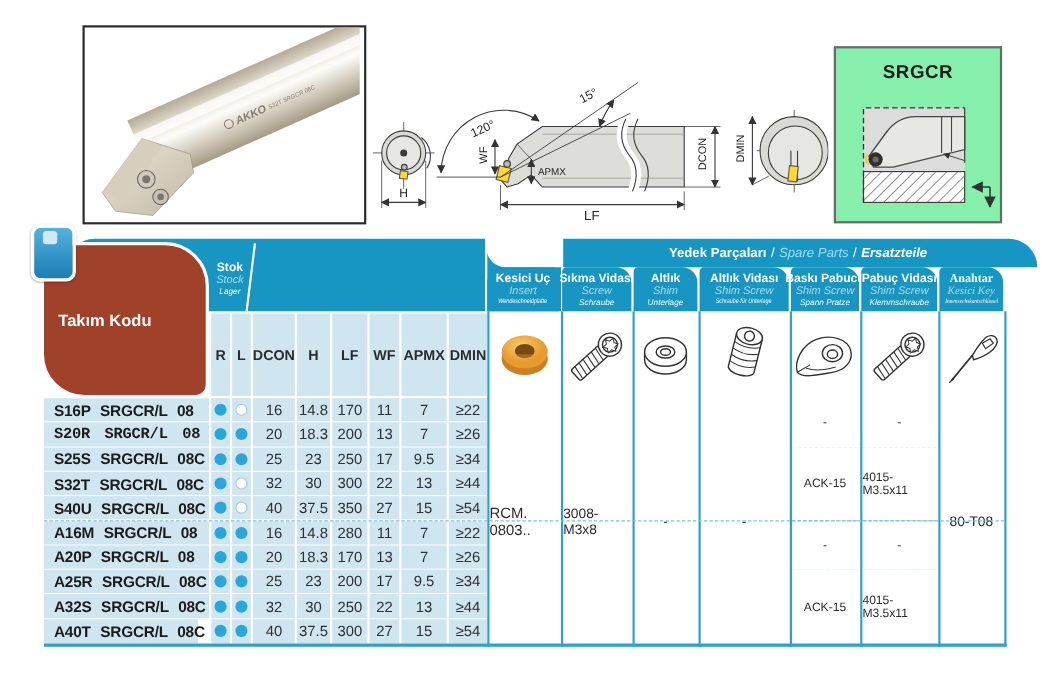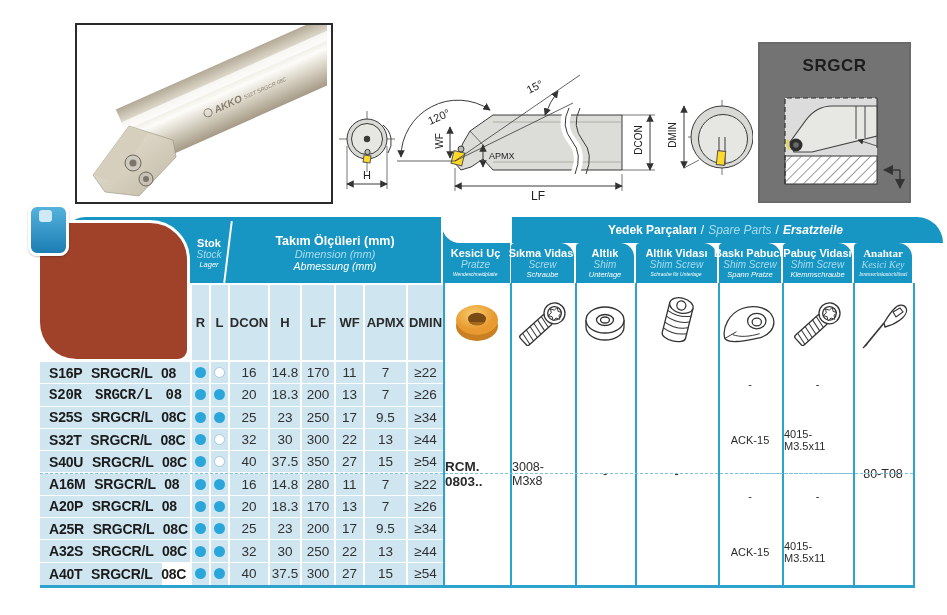--- a/index.html
+++ b/index.html
@@ -2,21 +2,21 @@
 <html><head>
 <meta charset="utf-8">
 <style>
   html,body{margin:0;padding:0;background:#fff;}
   #stage{position:relative;width:947px;height:615px;background:#fff;overflow:hidden;
          font-family:"Liberation Sans", sans-serif;}
   .abs{position:absolute;}
   
   .photo-box{left:75px;top:23px;width:254px;height:177px;border:2px solid #2a2a2a;background:#fff;}
   .tech-svg{left:333px;top:48px;}
-  .variant-box{left:758px;top:42px;width:149px;height:157px;border:2px solid #6a6a6a;background:#737373;}
+  .variant-box{left:758px;top:42px;width:149px;height:157px;border:2px solid #6a6a6a;background:#86efac;}
   .variant-title{text-align:center;margin-top:12px;font-size:17px;font-weight:bold;letter-spacing:.5px;color:#1c1c1c;}
   
   .tab-icon{left:28px;top:204px;width:35px;height:46px;border-radius:9px;
             background:linear-gradient(#55b2dd,#1b7db3);border:3px solid #fff;z-index:6;
             box-shadow:0 1px 2px rgba(0,0,0,.25);}
   .tab-notch{position:absolute;left:8px;top:3px;width:13px;height:12px;border-radius:3px;background:#cfe9f6;}
   .band-a{left:60px;top:217px;width:450px;height:66px;background:#1795c3;border-radius:26px 0 0 0;z-index:1;}
   .band-b{left:508px;top:217px;width:435px;height:26px;background:#1795c3;border-radius:0 26px 0 0;z-index:1;
           display:flex;align-items:center;justify-content:center;font-size:12px;color:#fff;}
   .band-b .tr{font-weight:bold;} .band-b .en{font-style:italic;color:#a9dcef;}
@@ -44,21 +44,21 @@
   .imgc{display:flex;align-items:center;justify-content:center;background:#fff;}
   .data{background:#cfe6f1;display:flex;align-items:center;justify-content:center;
         font-size:13.5px;color:#303030;border-bottom:1.5px solid rgba(255,255,255,.95);}
   .data.code{justify-content:flex-start;padding-left:9px;font-weight:bold;font-size:14px;color:#1b1b1b;
              word-spacing:5px;letter-spacing:-.2px;white-space:nowrap;}
   .data.nb{border-bottom:none;}
   .dot{width:11px;height:11px;border-radius:50%;display:inline-block;box-sizing:border-box;}
   .dot.f{background:#2aa6da;} .dot.o{background:#fff;border:1.5px solid #a9c9d9;}
   .merged{position:absolute;display:flex;align-items:center;justify-content:center;background:#fff;
           font-size:12.5px;color:#2b2b2b;}
-  .merged.bold{font-weight:bold;font-size:13.5px;}
+  .merged.bold{font-weight:normal;font-size:13.5px;}
   .blk{position:absolute;display:flex;align-items:center;justify-content:center;background:#fff;
        font-size:11px;color:#2b2b2b;}
   .blk.dash{border-bottom:1px dashed #7fc0dc;}
   .tealv{position:absolute;width:1.5px;background:#2da2cc;z-index:4;}
   .bottom-bar{left:40px;top:585px;width:875px;height:2.5px;background:#2da2cc;z-index:4;}
   .dashed-line{position:absolute;border-top:1.5px dashed #7fc0dc;z-index:5;}
   text{font-family:"Liberation Sans", sans-serif;}
 </style>
 </head>
 <body>
@@ -206,28 +206,23 @@
   </div>
   <div class="abs white-patch"></div>
   <div class="abs vsep" style="left:227px;top:221px;height:62px;transform:rotate(7deg);"></div>
   <div class="abs vsep" style="left:441px;top:217px;height:66px;"></div>
 
   <div class="abs hdr-text" style="left:191px;top:222px;width:36px;height:61px;">
     <span class="h1">Stok</span>
     <span class="h2">Stock</span>
     <span class="h3">Lager</span>
   </div>
-  <div class="abs hdr-text big" style="left:229px;top:222px;width:212px;height:61px;">
-    <span class="h1">Takım Ölçüleri (mm)</span>
-    <span class="h2">Dimension (mm)</span>
-    <span class="h3">Abmessung (mm)</span>
-  </div>
   <div class="abs hdr-cell" style="left:443px;top:243px;width:65px;height:40px;border-radius:14px 6px 0 0;align-items:center;">
     <span class="h1">Kesici Uç</span>
-    <span class="h2">Pratze</span>
+    <span class="h2">Insert</span>
     <span class="h3 tight">Wendeschneidplatte</span>
   </div>
   <div id="spare-headers">
       <div class="abs hdr-cell" style="left: 511px; top: 243px; width: 63px; height: 40px;">
         <span class="h1">Sıkma Vidası</span>
         <span class="h2">Screw</span>
         <span class="h3">Schraube</span>
       </div>
       <div class="abs hdr-cell" style="left: 576px; top: 243px; width: 58px; height: 40px;">
         <span class="h1">Altlık</span>
@@ -250,20 +245,21 @@
         <span class="h3">Klemmschraube</span>
       </div>
       <div class="abs hdr-cell" style="left: 854px; top: 243px; width: 58px; height: 40px; font-family: Liberation Serif, serif;">
         <span class="h1">Anahtar</span>
         <span class="h2">Kesici Key</span>
         <span class="h3 tight">Innensechskantschlüssel</span>
       </div>
     </div>
 
   <div class="abs brown-box">
+    <div class="l1">Takım Kodu</div>
   </div>
 
   <div id="subheader">
       <div class="cell sub" style="left: 192px; top: 285px; width: 17px; height: 75px;">
         <span>R</span>
       </div>
       <div class="cell sub" style="left: 211px; top: 285px; width: 17px; height: 75px;">
         <span>L</span>
       </div>
       <div class="cell sub" style="left: 230px; top: 285px; width: 38px; height: 75px;">
@@ -620,21 +616,21 @@
           <span>22</span>
         </div>
         <div class="cell data" style="left: 365px; top: 540.4px; width: 41px; height: 22.3px;">
           <span>13</span>
         </div>
         <div class="cell data" style="left: 408px; top: 540.4px; width: 35px; height: 22.3px;">
           <span>≥44</span>
         </div>
       </div>
       <div class="abs" style="left: 0px; top: 0px;">
-        <div class="cell data code nb" style="left: 40px; top: 562.7px; width: 122px; height: 22.3px;">
+        <div class="cell data code nb" style="left: 40px; top: 562.7px; width: 140px; height: 22.3px;">
           <span>A40T SRGCR/L 08C</span>
         </div>
         <div class="cell data nb" style="left: 192px; top: 562.7px; width: 17px; height: 22.3px;">
           <span class="dot f"></span>
         </div>
         <div class="cell data nb" style="left: 211px; top: 562.7px; width: 17px; height: 22.3px;">
           <span class="dot f"></span>
         </div>
         <div class="cell data nb" style="left: 230px; top: 562.7px; width: 38px; height: 22.3px;">
           <span>40</span>

